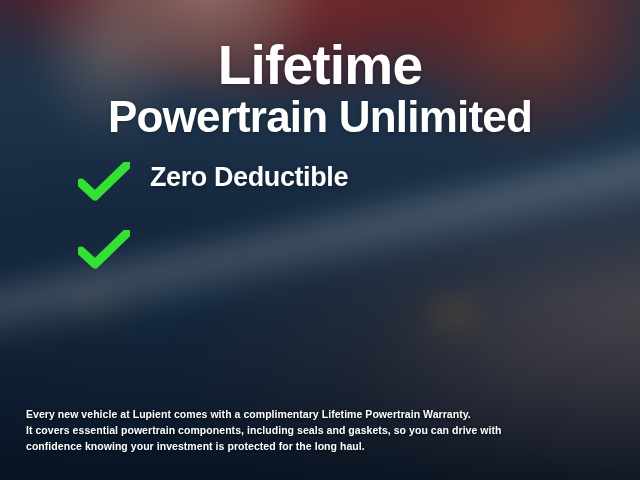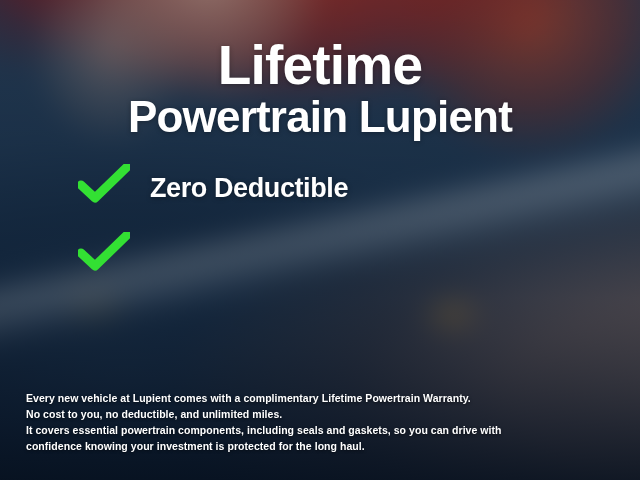--- a/index.html
+++ b/index.html
@@ -75,21 +75,21 @@
   }
   .headline .line1 { font-size:55px; line-height:58px; }
   .headline .line2 { font-size:44px; line-height:50px; margin-top:-2px; }
 
   .features {
     margin-top:20px;
     padding-left:78px;
     display:flex; flex-direction:column;
     gap:26px;
   }
-  .feature { display:flex; align-items:flex-end; height:42px; }
+  .feature { display:flex; align-items:flex-start; height:42px; }
 
   .check { width:52px; height:40px; flex:none; display:block; }
 
   .feature-label {
     margin-left:20px;
     color:#ffffff;
     font-size:27px;
     font-weight:bold;
     letter-spacing:-0.4px;
     white-space:nowrap;
@@ -115,21 +115,21 @@
 
 <div class="banner">
 
   <div class="bg"></div>
   <div class="tint"></div>
 
   <div class="content">
 
     <div class="headline">
       <div class="line1">Lifetime</div>
-      <div class="line2">Powertrain Lupient</div>
+      <div class="line2">Powertrain Unlimited</div>
     </div>
 
     <div class="features">
 
       <div class="feature">
         <svg class="check" viewBox="0 0 52 40" aria-hidden="true">
           <path d="M3 21 L17 34 L49 3" fill="none" stroke="#33E033" stroke-width="9" stroke-linecap="round" stroke-linejoin="round"></path>
         </svg>
         <span class="feature-label">Zero Deductible</span>
       </div>
@@ -138,19 +138,18 @@
       <div class="feature">
         <svg class="check" viewBox="0 0 52 40" aria-hidden="true">
           <path d="M3 21 L17 34 L49 3" fill="none" stroke="#33E033" stroke-width="9" stroke-linecap="round" stroke-linejoin="round"></path>
         </svg>
       </div>
 
     </div>
 
     <div class="blurb">
       <p>Every new vehicle at Lupient comes with a complimentary Lifetime Powertrain Warranty.</p>
-      <p>No cost to you, no deductible, and unlimited miles.</p>
       <p>It covers essential powertrain components, including seals and gaskets, so you can drive with</p>
       <p>confidence knowing your investment is protected for the long haul.</p>
     </div>
 
   </div>
 </div>
 
 </body></html>

